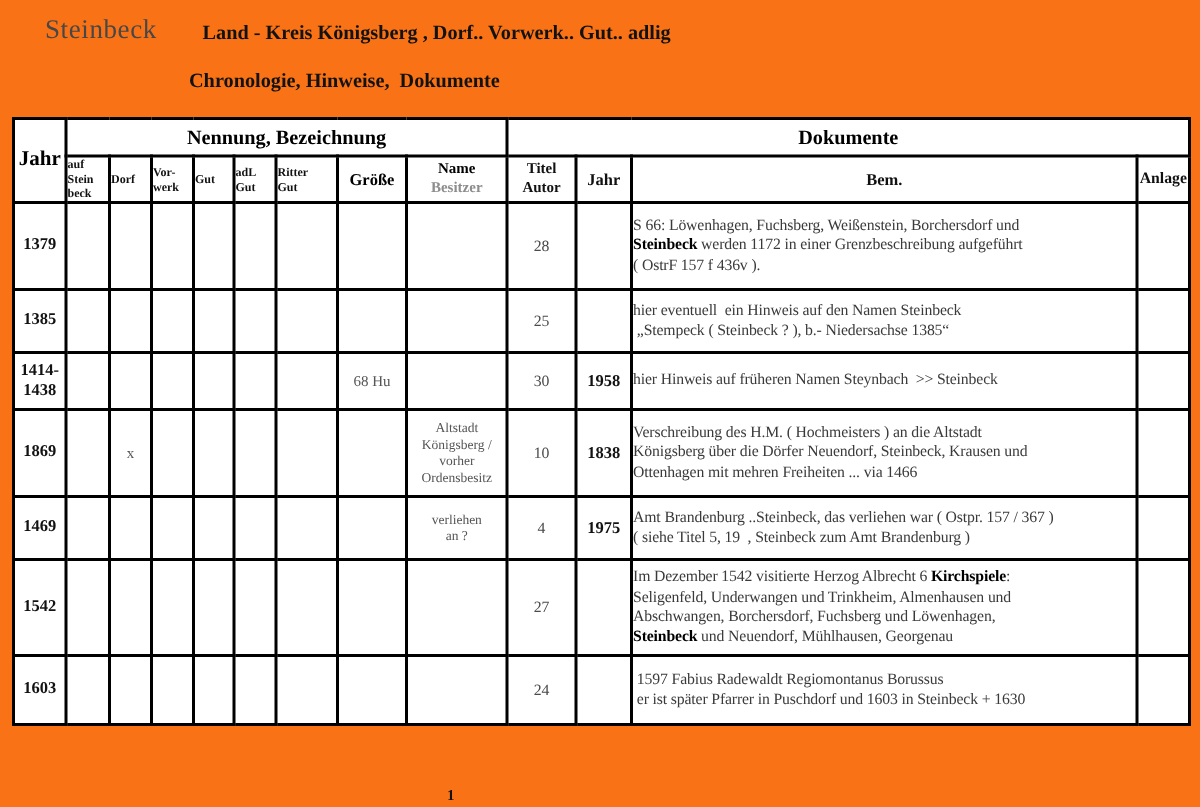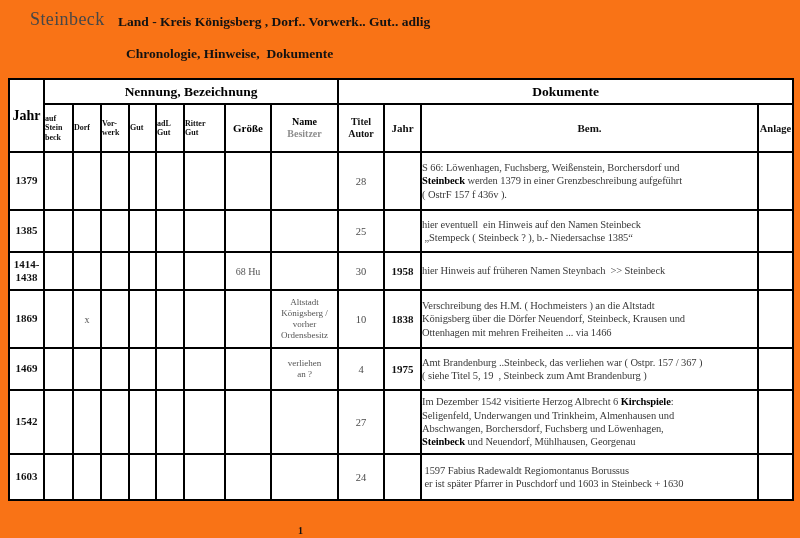--- a/index.html
+++ b/index.html
@@ -8,37 +8,37 @@
     font-family:"Liberation Sans",sans-serif;
     overflow:hidden;
   }
   .page{position:relative;width:800px;height:538px;background:#f97316;font-family:Liberation Serif, serif;}
 
   .doc-title{
     position:absolute;left:30px;top:9px;
     font-size:18px;color:#474747;letter-spacing:.4px;
   }
   .doc-subtitle{
-    position:absolute;left:118px;top:14px;
+    position:absolute;left:135px;top:14px;
     font-size:13.5px;font-weight:bold;color:#121212;white-space:pre;
   }
   .section-heading{
     position:absolute;left:126px;top:46px;
     font-size:13.5px;font-weight:bold;color:#121212;white-space:pre;
   }
 
   table.chrono{
     position:absolute;left:8px;top:78px;width:784px;
     border-collapse:collapse;table-layout:fixed;
     background:#fff;
   }
   .chrono th,.chrono td{border:2px solid #000;padding:0;overflow:hidden;}
 
   .chrono thead tr.h1{height:25px;}
-  .chrono thead tr.h2{height:48px;padding-left:16px;}
+  .chrono thead tr.h2{height:31px;padding-left:16px;}
 
   .th-jahr{font-size:14px;font-weight:bold;text-align:center;vertical-align:middle;color:#000;}
   .th-group{font-size:13.5px;font-weight:bold;text-align:center;vertical-align:middle;color:#000;}
   .th-small{
     font-size:8px;font-weight:bold;color:#111;
     white-space:pre-line;line-height:1.18;
     text-align:left;vertical-align:middle;padding-left:3px;
   }
   .th-groesse{font-size:11px;font-weight:bold;text-align:center;vertical-align:middle;color:#000;}
   .th-name{text-align:center;vertical-align:middle;}
@@ -134,21 +134,21 @@
           <td class="td-mark"></td>
           <td class="td-mark"></td>
           <td class="td-mark"></td>
           <td class="td-mark"></td>
           <td class="td-mark"></td>
           <td class="td-groesse"></td>
           <td class="td-name"></td>
           <td class="td-titel">28</td>
           <td class="td-docjahr"></td>
           <td class="td-bem"><span>S 66: Löwenhagen, Fuchsberg, Weißenstein, Borchersdorf und
-</span><b>Steinbeck</b><span> werden 1379 in einer Grenzbeschreibung aufgeführt
+</span><b>Steinbeck</b><span> werden 1172 in einer Grenzbeschreibung aufgeführt
 ( OstrF 157 f 436v ).</span></td>
           <td class="td-anlage"></td>
         </tr>
         <tr style="height: 42px;">
           <td class="td-jahr">1385</td>
           <td class="td-mark"></td>
           <td class="td-mark"></td>
           <td class="td-mark"></td>
           <td class="td-mark"></td>
           <td class="td-mark"></td>

